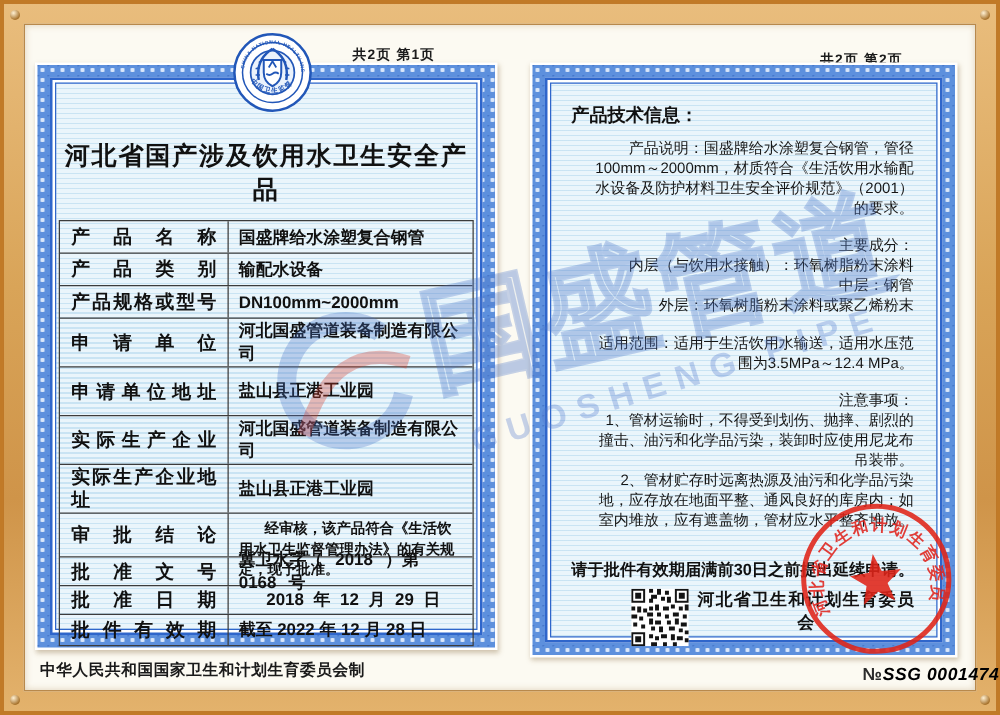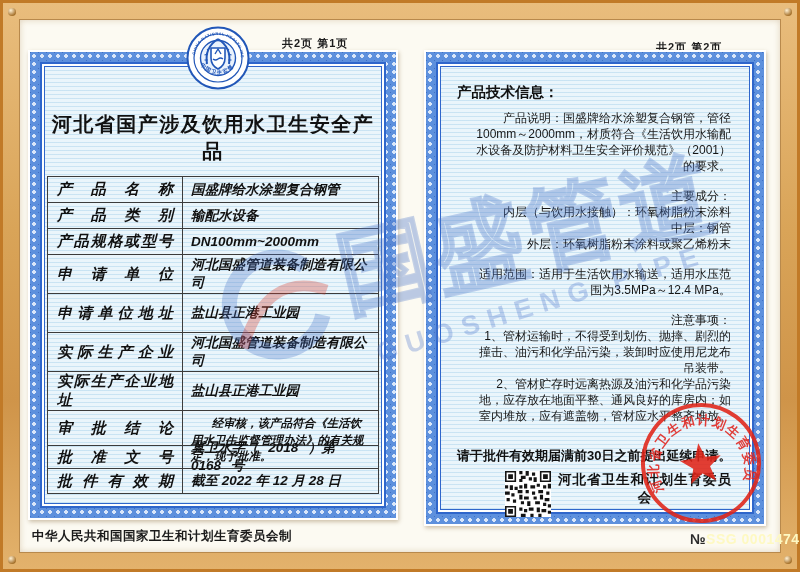--- a/index.html
+++ b/index.html
@@ -17,21 +17,21 @@
     background-image:radial-gradient(circle at 4px 4px,#d9e6f9 0 1.6px,rgba(0,0,0,0) 2px),
                      radial-gradient(circle at 0 0,#3f6fc4 0 1px,rgba(0,0,0,0) 1.5px);
     background-size:8px 8px;}
   .page-content{position:absolute;inset:12px;background:#fff;border:2px solid #2f66cb;}
   .page-inner{position:absolute;inset:2px;border:1px solid #2f66cb;background-color:#eaf5fb;
     background-image:repeating-linear-gradient(0deg,rgba(140,195,228,.35) 0 1px,rgba(0,0,0,0) 1px 4px);}
   .pageno{position:absolute;font-size:11px;font-weight:bold;color:#1c1c1c;letter-spacing:1px;}
   
   .p1-title1{margin-top:44px;text-align:center;font-size:20px;font-weight:bold;color:#111;letter-spacing:1.5px;}
   .p1-title2{margin-top:5px;text-align:center;font-size:27px;font-weight:bold;color:#111;letter-spacing:13px;text-indent:13px;}
-  .cert-table{width:330px;margin:11px auto 0;border:1px solid #3c3c3c;background:rgba(255,255,255,.0);font-style:italic;}
+  .cert-table{width:330px;margin:11px auto 0;border:1px solid #3c3c3c;background:rgba(255,255,255,.0);}
   .t-row{display:flex;border-bottom:1px solid #3c3c3c;}
   .t-row:last-child{border-bottom:none;}
   .t-label{width:116px;border-right:1px solid #3c3c3c;display:flex;align-items:center;padding:0 9px;}
   .t-label span{display:block;width:100%;font-size:15px;font-weight:bold;color:#111;
     text-align:justify;text-align-last:justify;}
   .t-val{flex:1;display:flex;align-items:center;padding:0 8px;font-size:13.5px;font-weight:bold;color:#111;line-height:1.3;}
   .t-row.h1{height:25px}.t-row.h2{height:38px}.t-row.h3{height:34px}.t-row.h4{height:22px}.t-row.h5{height:24px}
   .t-row.conclusion .t-val{font-size:11.5px;line-height:1.45;display:block;padding-top:4px;text-indent:1.8em;}
   .t-row.docno .t-val{word-spacing:6px;}
   .t-row.date .t-val{padding-left:30px;word-spacing:4px;}
@@ -50,21 +50,21 @@
   .notes-list div{margin-bottom:1px;}
   .renewal{margin:9px 0 2px 14px;font-size:13px;font-weight:bold;color:#111;}
   .p2-bottom{display:flex;align-items:flex-start;margin:4px 0 12px 0;}
   .qr{margin-left:62px;width:46px;height:46px;flex:none;}
   .issue-block{margin-left:auto;margin-right:8px;text-align:center;}
   .authority{font-size:13.5px;font-weight:bold;color:#111;letter-spacing:1px;}
   .seal{position:absolute;right:-14px;bottom:-16px;width:124px;height:124px;z-index:6;
     opacity:.88;transform:rotate(-8deg);pointer-events:none;}
   .serial{position:absolute;top:531px;left:690px;font-size:14px;font-weight:bold;letter-spacing:.5px;}
   .serial .no{color:#2b2b2b;}
-  .serial .red{color:#fef9c3;}
+  .serial .red{color:#000000;font-style:italic;}
   
   .watermark{position:absolute;left:215px;top:195px;width:560px;z-index:3;pointer-events:none;
     transform:rotate(-13deg);display:flex;align-items:center;}
   .wm-logo{width:120px;height:130px;flex:none;}
   .wm-text{margin-left:6px;}
   .wm-cn{font-size:92px;font-weight:bold;line-height:1;color:rgba(120,160,220,.10);
     -webkit-text-stroke:2.5px rgba(70,112,200,.30);letter-spacing:4px;white-space:nowrap;}
   .wm-en{margin-top:10px;margin-left:18px;font-size:27px;font-weight:bold;letter-spacing:9px;
     color:rgba(80,120,205,.32);transform:rotate(-4deg);white-space:nowrap;}
 </style>
@@ -136,20 +136,26 @@
             <div class="t-label">
                 <span>审 批 结 论</span>
               </div>
             <div class="t-val">经审核，该产品符合《生活饮用水卫生监督管理办法》的有关规定，现予批准。</div>
           </div>
           <div class="t-row h4 docno">
             <div class="t-label">
                 <span>批 准 文 号</span>
               </div>
             <div class="t-val">冀卫水字（ 2018 ）第 0168 号</div>
+          </div>
+          <div class="t-row h4 date">
+            <div class="t-label">
+                <span>批 准 日 期</span>
+              </div>
+            <div class="t-val">2018 年 12 月 29 日</div>
           </div>
           <div class="t-row h5">
             <div class="t-label">
                 <span>批 件 有 效 期</span>
               </div>
             <div class="t-val">截至 2022 年 12 月 28 日</div>
           </div>
         </div>
       </div>
     </div>

